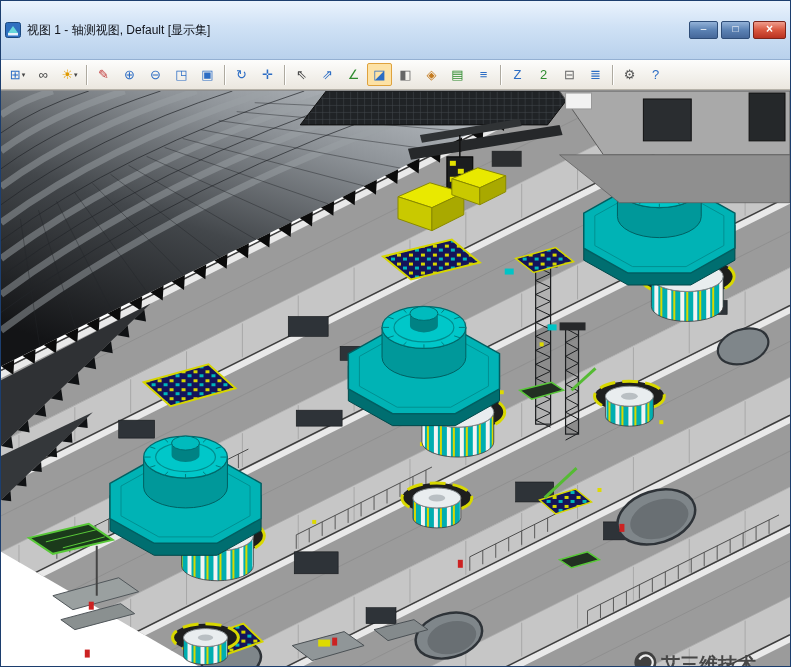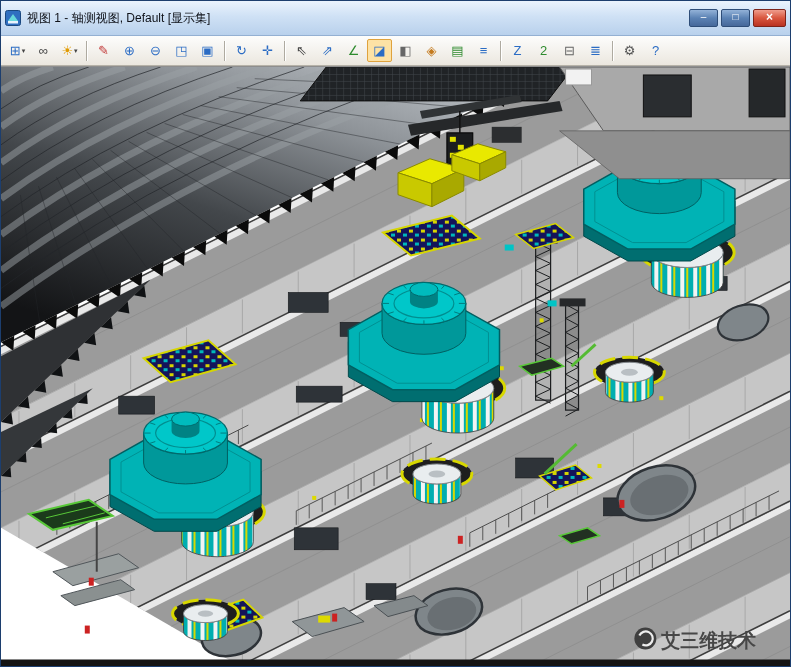--- a/index.html
+++ b/index.html
@@ -2,21 +2,21 @@
 <html><head>
 <meta charset="utf-8">
 <style>
   html,body{margin:0;padding:0;background:#888;}
   .window{
     width:789px;height:665px;border:1px solid #1c3e6e;display:flex;flex-direction:column;
     background:#fff;font-family:"Liberation Sans",sans-serif;position:relative;overflow:hidden;
   }
   
   .titlebar{
-    height:26px;flex:0 0 26px;display:flex;align-items:center;padding:4px 4px;
+    height:26px;flex:0 0 26px;display:flex;align-items:center;padding:16px 4px;
     background:linear-gradient(#eaf3fd,#cfe1f5 45%,#b9d1ec);
     border-bottom:1px solid #94b0d2;
   }
   .appicon{width:16px;height:16px;flex:0 0 16px;}
   .title{flex:1;font-size:12px;color:#10131a;margin-left:6px;white-space:nowrap;overflow:hidden;}
   .winbtns{display:flex;gap:3px;}
   .winbtn{
     width:27px;height:16px;border:1px solid #2e4d78;border-radius:2px;color:#fff;
     font-size:10px;line-height:14px;text-align:center;
     background:linear-gradient(#93b2d8,#5b82b4 50%,#46689a);

